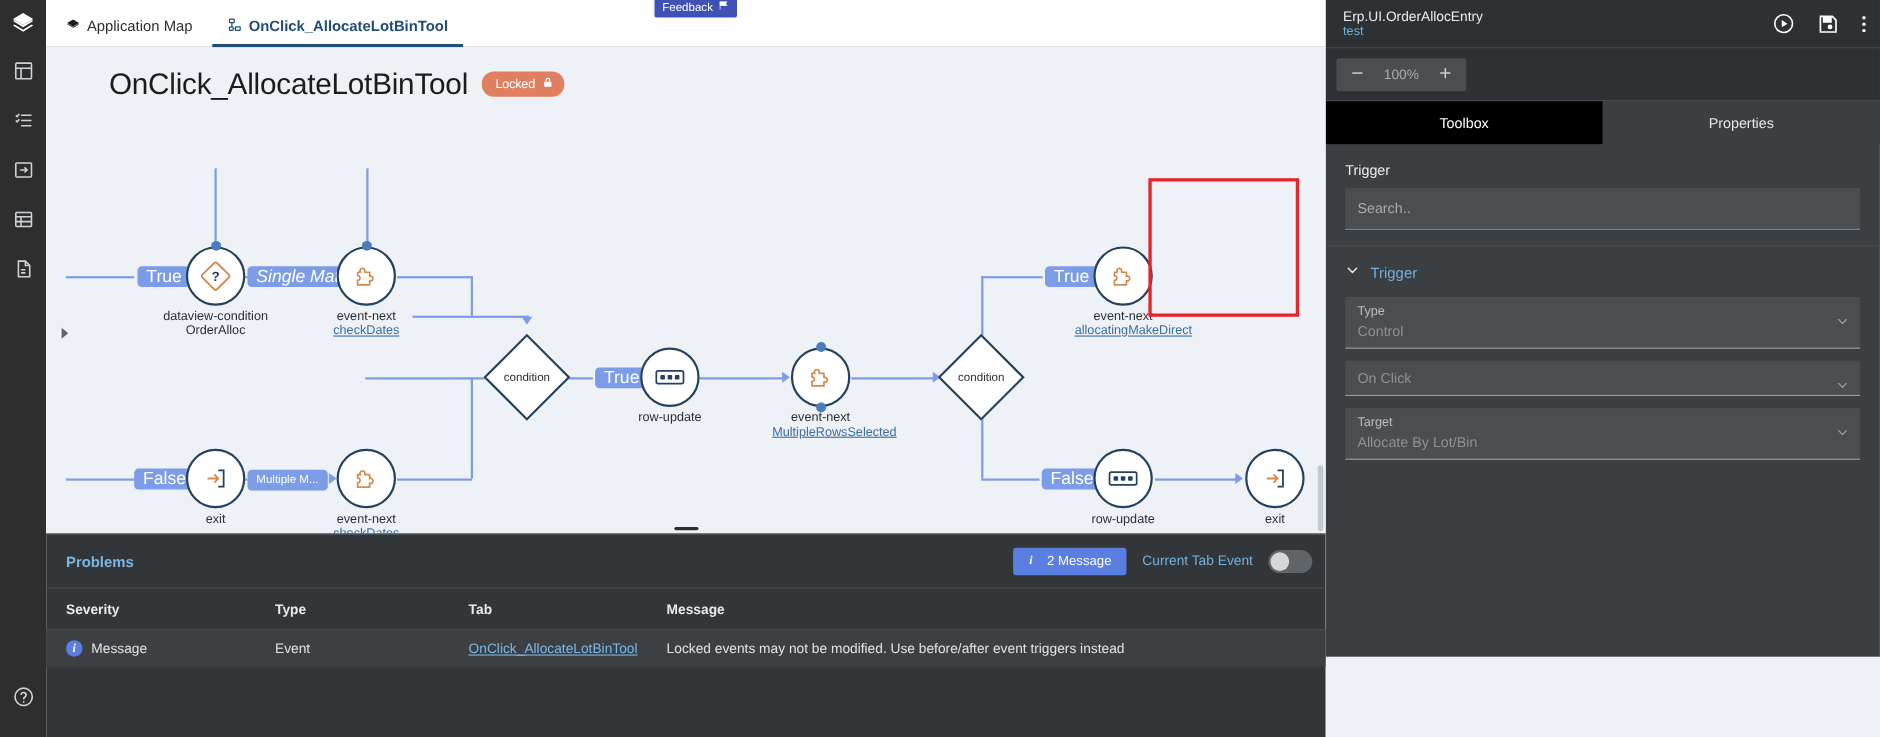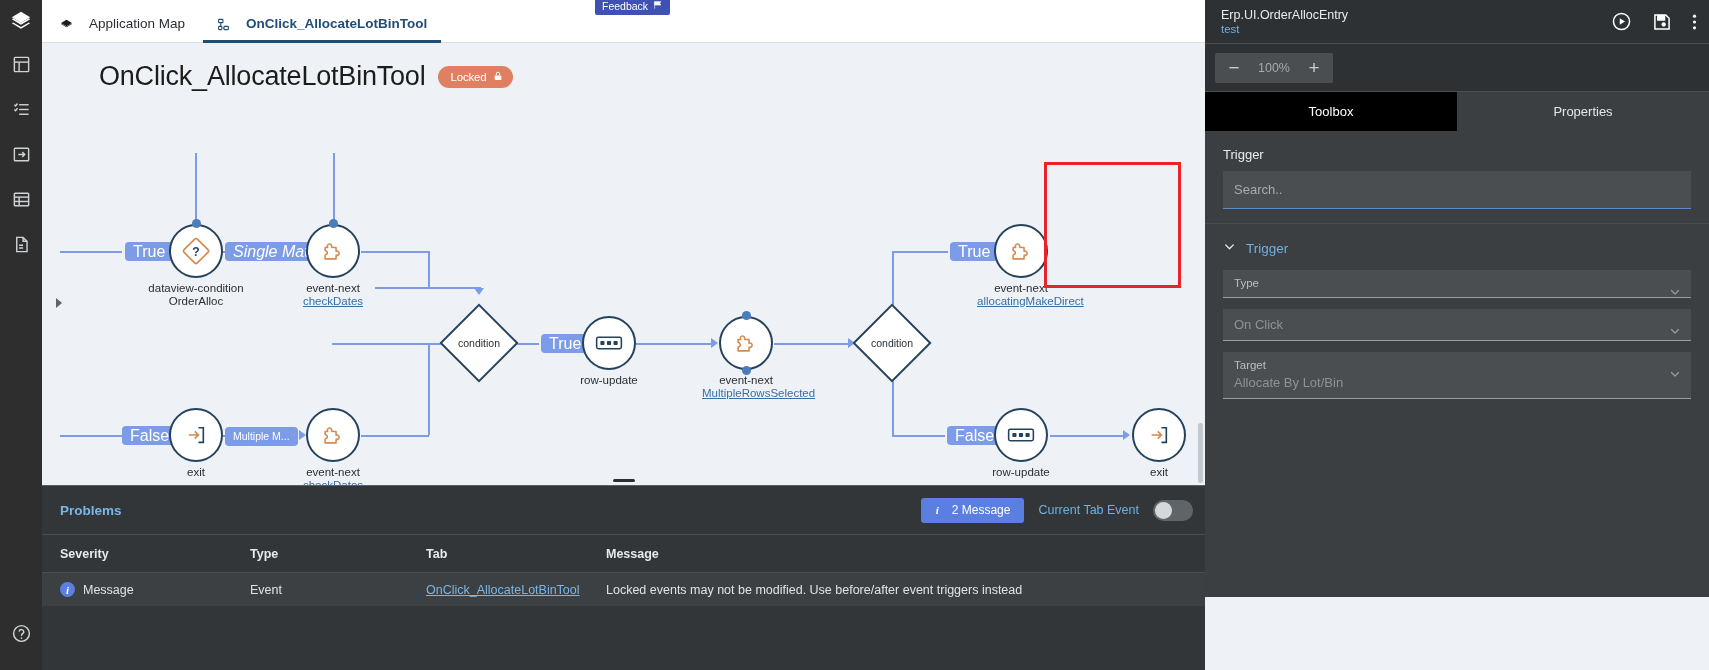--- a/index.html
+++ b/index.html
@@ -27,21 +27,21 @@
   .rail-spacer { flex: 1 1 auto; }
 
   
   .center { width: 1163px; flex: 0 0 1163px; height: 670px; position: relative; background: #fff; }
 
   .tabbar {
     height: 43px; background: #fff; display: flex; align-items: flex-end;
     border-bottom: 1px solid #d8dde3; position: relative;
   }
   .tab {
-    display: flex; align-items: flex-end; gap: 16px;
+    display: flex; align-items: flex-start; gap: 6px;
     padding: 0 14px 11px 14px; font-size: 13.5px; color: #2b2f33; cursor: pointer;
     position: relative; margin-left: 4px;
   }
   .tab.active { color: #1f4d78; font-weight: 600; }
   .tab.active::after {
     content: ""; position: absolute; left: 0; right: 0; bottom: -1px;
     height: 3px; background: #1f4d78;
   }
   .tab-ico { display: flex; align-items: center; }
 
@@ -646,20 +646,21 @@
           <svg width="13" height="13" viewBox="0 0 24 24" fill="none" stroke="#e4e7e9" stroke-width="2.6" stroke-linecap="round" stroke-linejoin="round">
               <polyline points="5,9 12,16 19,9"></polyline>
             </svg>
         </span>
         <span class="rp-group-lbl">Trigger</span>
       </div>
 
       <div class="fld">
         <div class="fld-inner">
           <div class="fld-lbl">Type</div>
+          <div class="fld-val">Control</div>
           <span class="fld-chev">
             <svg width="12" height="12" viewBox="0 0 24 24" fill="none" stroke="#9a9ea0" stroke-width="2.4" stroke-linecap="round" stroke-linejoin="round">
                 <polyline points="5,9 12,16 19,9"></polyline>
               </svg>
           </span>
         </div>
       </div>
 
       <div class="fld">
         <div class="fld-inner">

